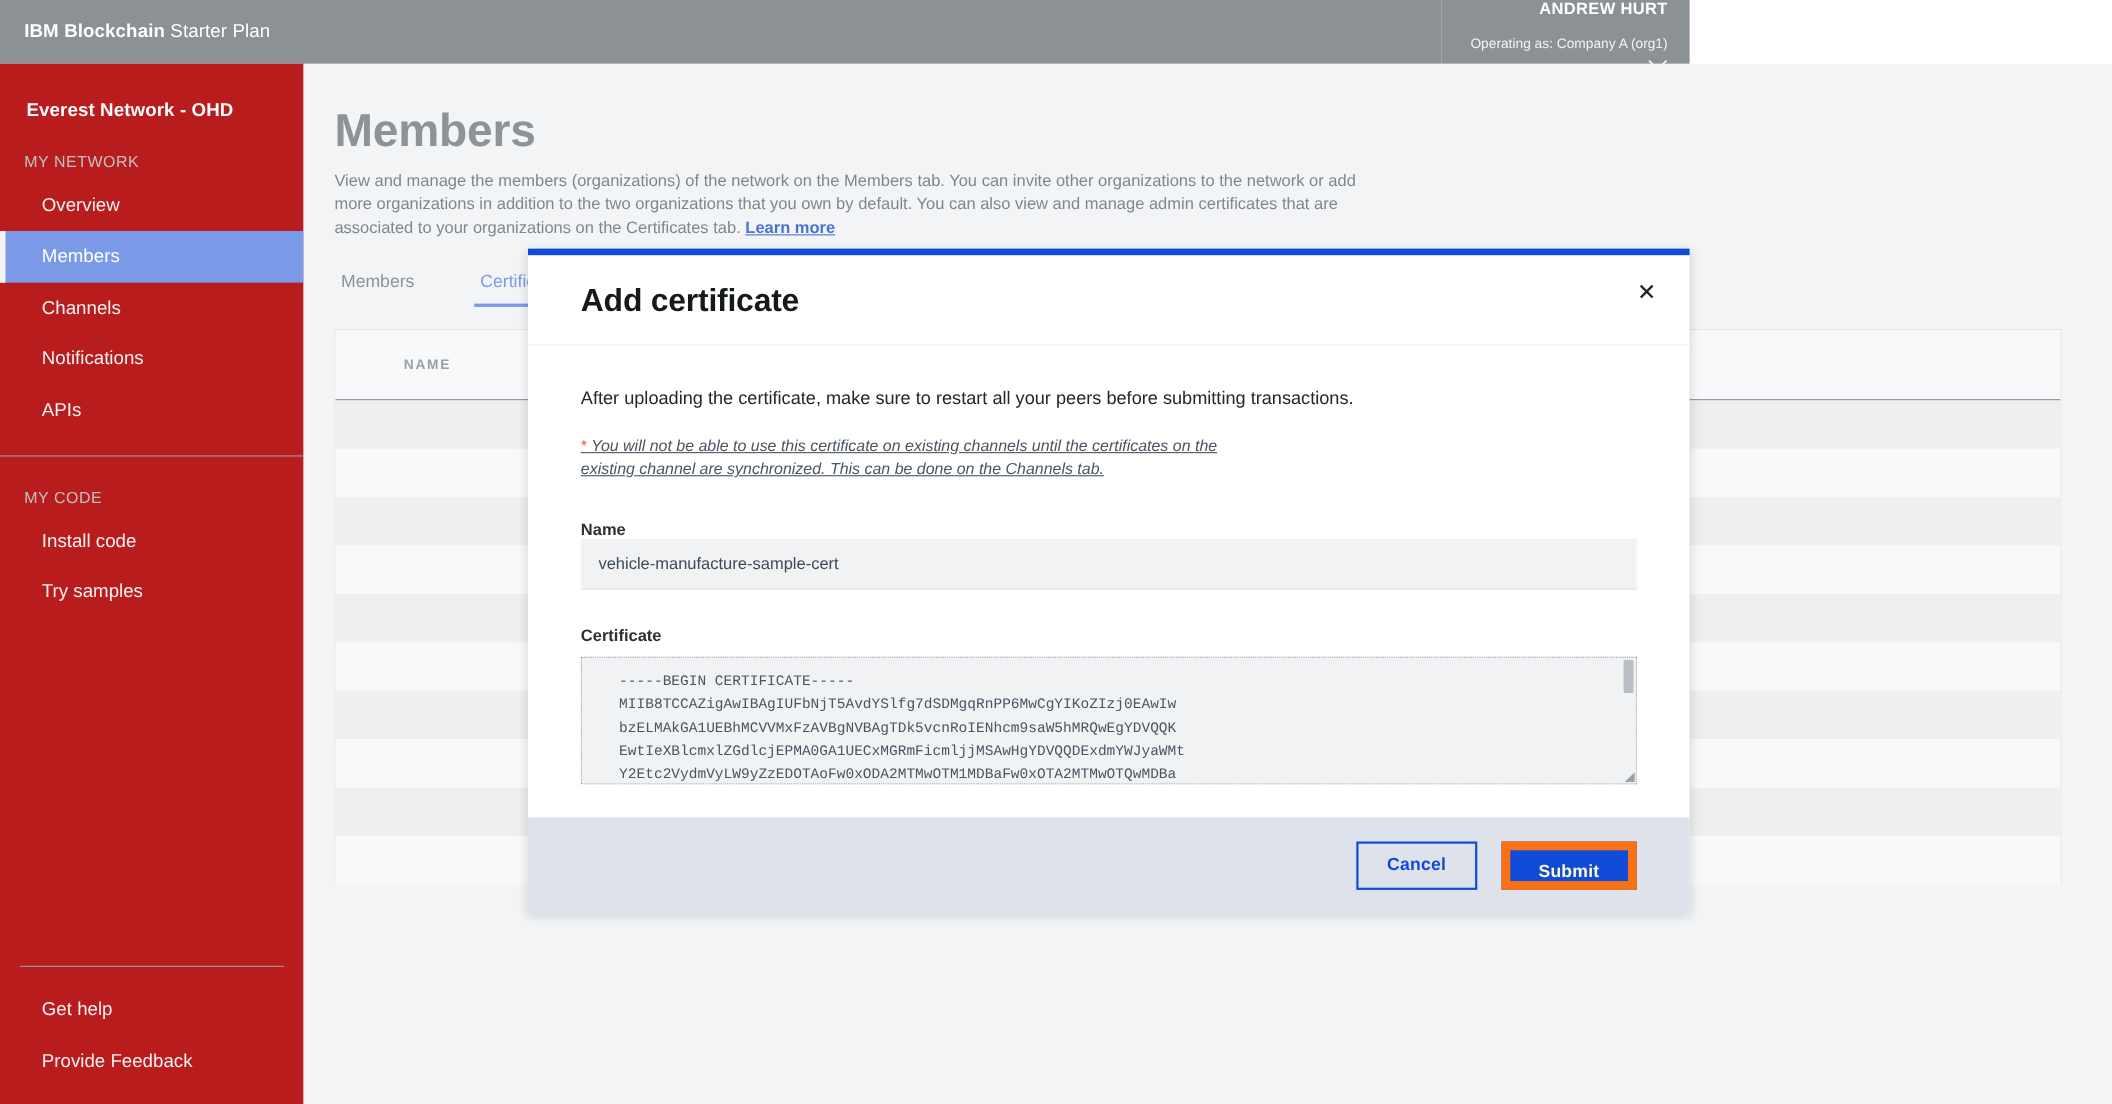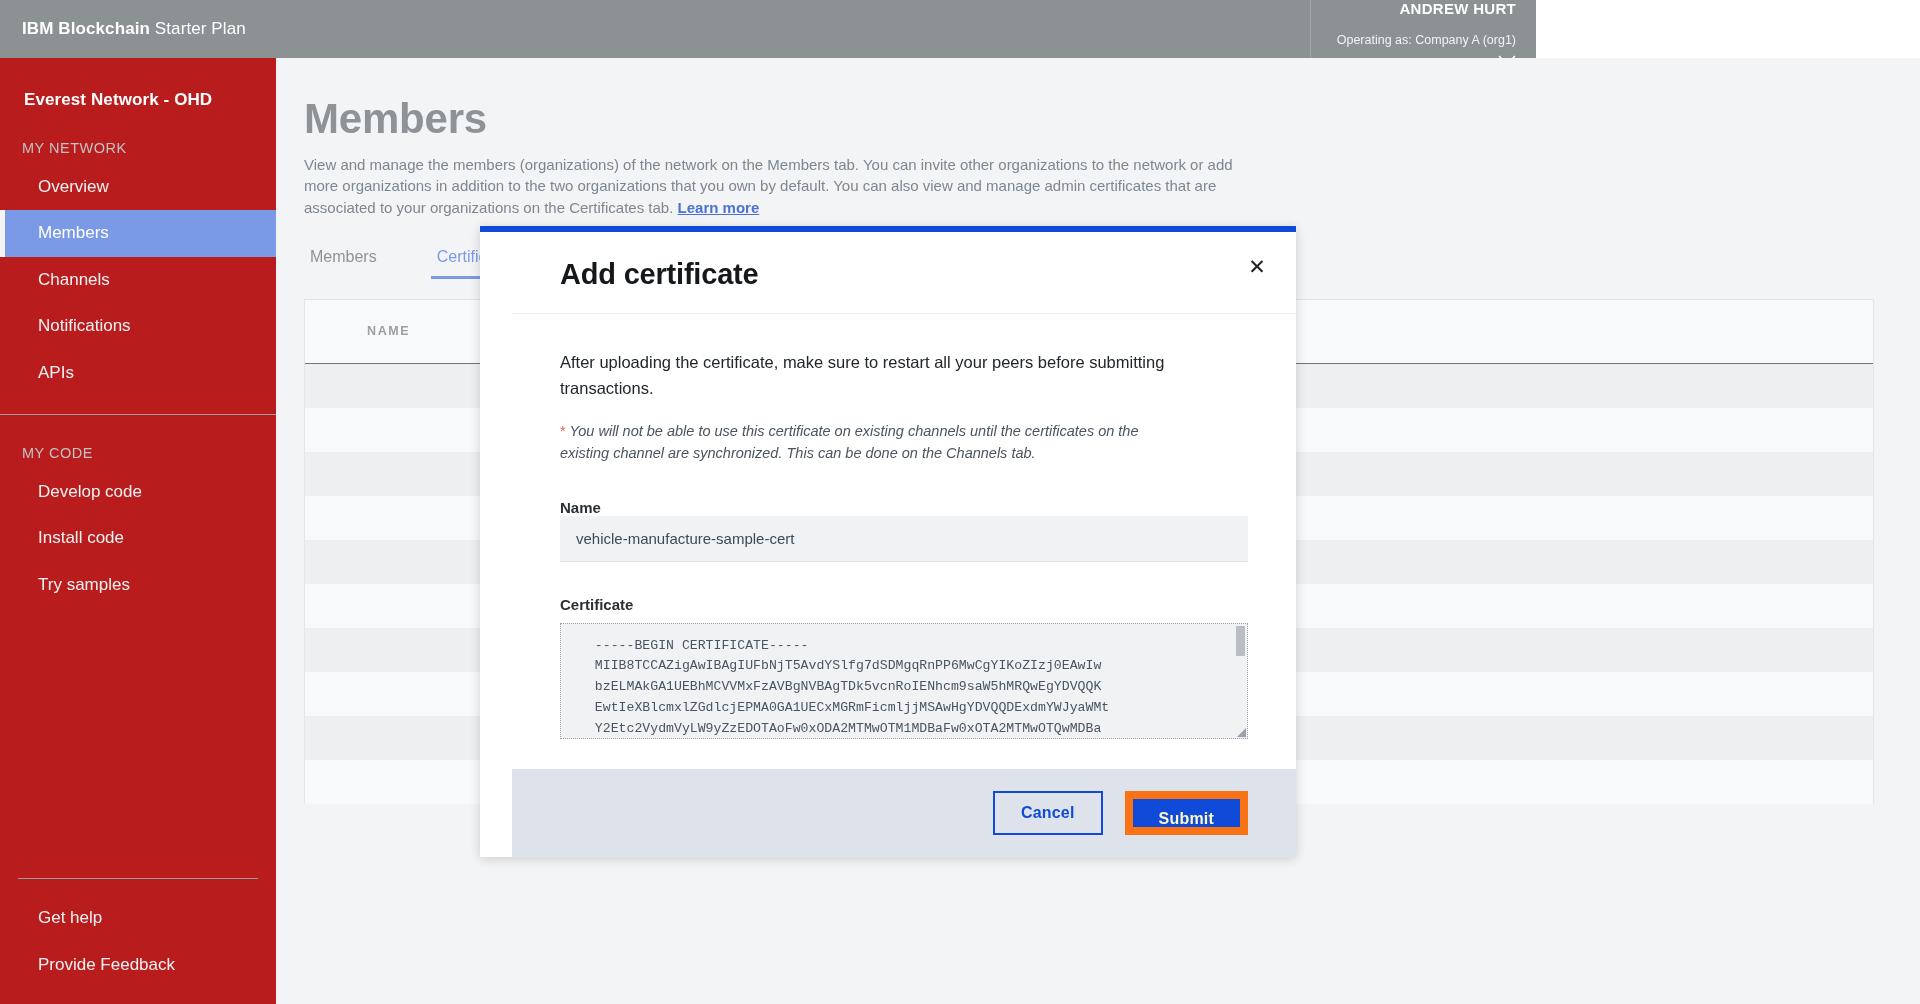--- a/index.html
+++ b/index.html
@@ -109,46 +109,45 @@
     border-bottom: 1px solid #6f7579; background: #f8f9fa;
   }
   .th {
     color: #9aa0a4; font-size: 12.5px; font-weight: 700;
     letter-spacing: 1.6px; padding-left: 62px;
   }
   .trow { height: 44px; }
   .trow.odd  { background: #eeeff1; }
   .trow.even { background: #f8f9fa; }
   #modal {
-    position: absolute; left: 480px; top: 226px; width: 816px;
+    position: absolute; left: 480px; top: 226px; width: 1056px;
     background: #ffffff;
     box-shadow: 0 2px 10px rgba(0,0,0,.16);
     border-top: 6px solid #0f4bd8;
-    padding-left: 32px;
   }
   #modal-head {
     position: relative; padding: 26px 28px 22px 48px;
     border-bottom: 1px solid #f0f1f2;
   }
   #modal-title {
     font-size: 29px; font-weight: 700; color: #15191c; letter-spacing: -.2px;
   }
   #modal-close {
     position: absolute; right: 26px; top: 22px;
     width: 26px; height: 26px; line-height: 26px; text-align: center;
     font-size: 21px; color: #222; cursor: pointer; font-weight: 400;
   }
   #modal-body { padding: 36px 48px 30px 48px; }
   .body-line {
     font-size: 16.5px; color: #22272b; line-height: 1.55;
   }
   .body-line a { color: #0f4bd8; font-weight: 700; text-decoration: underline; }
   #warn-note {
     margin-top: 20px; font-size: 14.5px; font-style: italic;
-    color: #4a5560; line-height: 1.5; max-width: 600px;
+    color: #4a5560; line-height: 1.5; max-width: 600px; text-decoration: underline;
   }
   #warn-note .star { color: #e8604f; font-style: normal; }
 
   .field-label {
     margin-top: 34px; font-size: 15px; font-weight: 700; color: #2b3034;
   }
   .text-input {
     width: 100%; height: 46px;
     background: #f1f2f4; border: none; border-bottom: 1px solid #e0e2e5;
     font-family: "Liberation Sans", sans-serif; font-size: 15px; color: #3d4a57;
@@ -239,23 +238,20 @@
   <div class="nav-item">
     <span>Notifications</span>
   </div>
   <div class="nav-item">
     <span>APIs</span>
   </div>
 
   <div class="nav-divider"></div>
 
   <div class="nav-group-label">MY CODE</div>
-  <div class="nav-item">
-    <span>Develop code</span>
-  </div>
   <div class="nav-item">
     <span>Install code</span>
   </div>
   <div class="nav-item">
     <span>Try samples</span>
   </div>
 
   <div id="bottom-nav">
     <div class="nav-divider"></div>
     <div class="nav-item">

